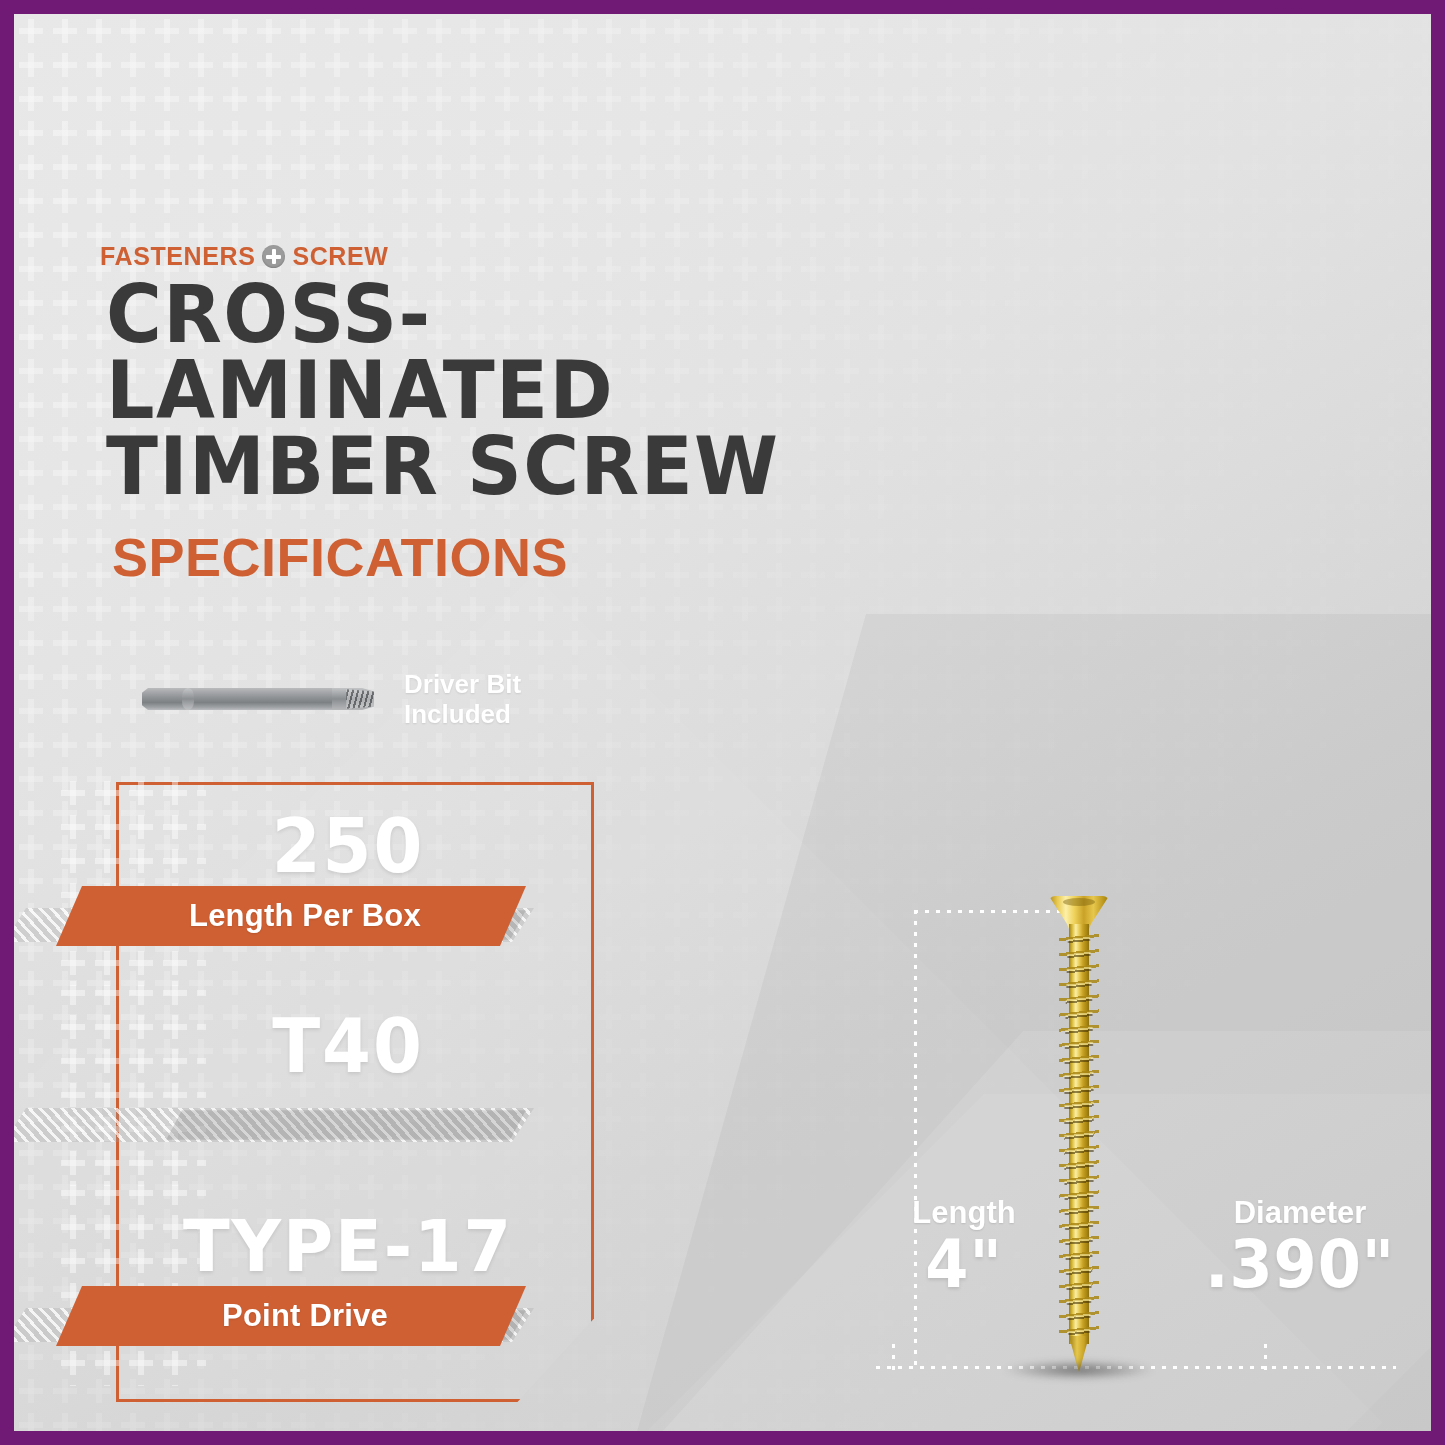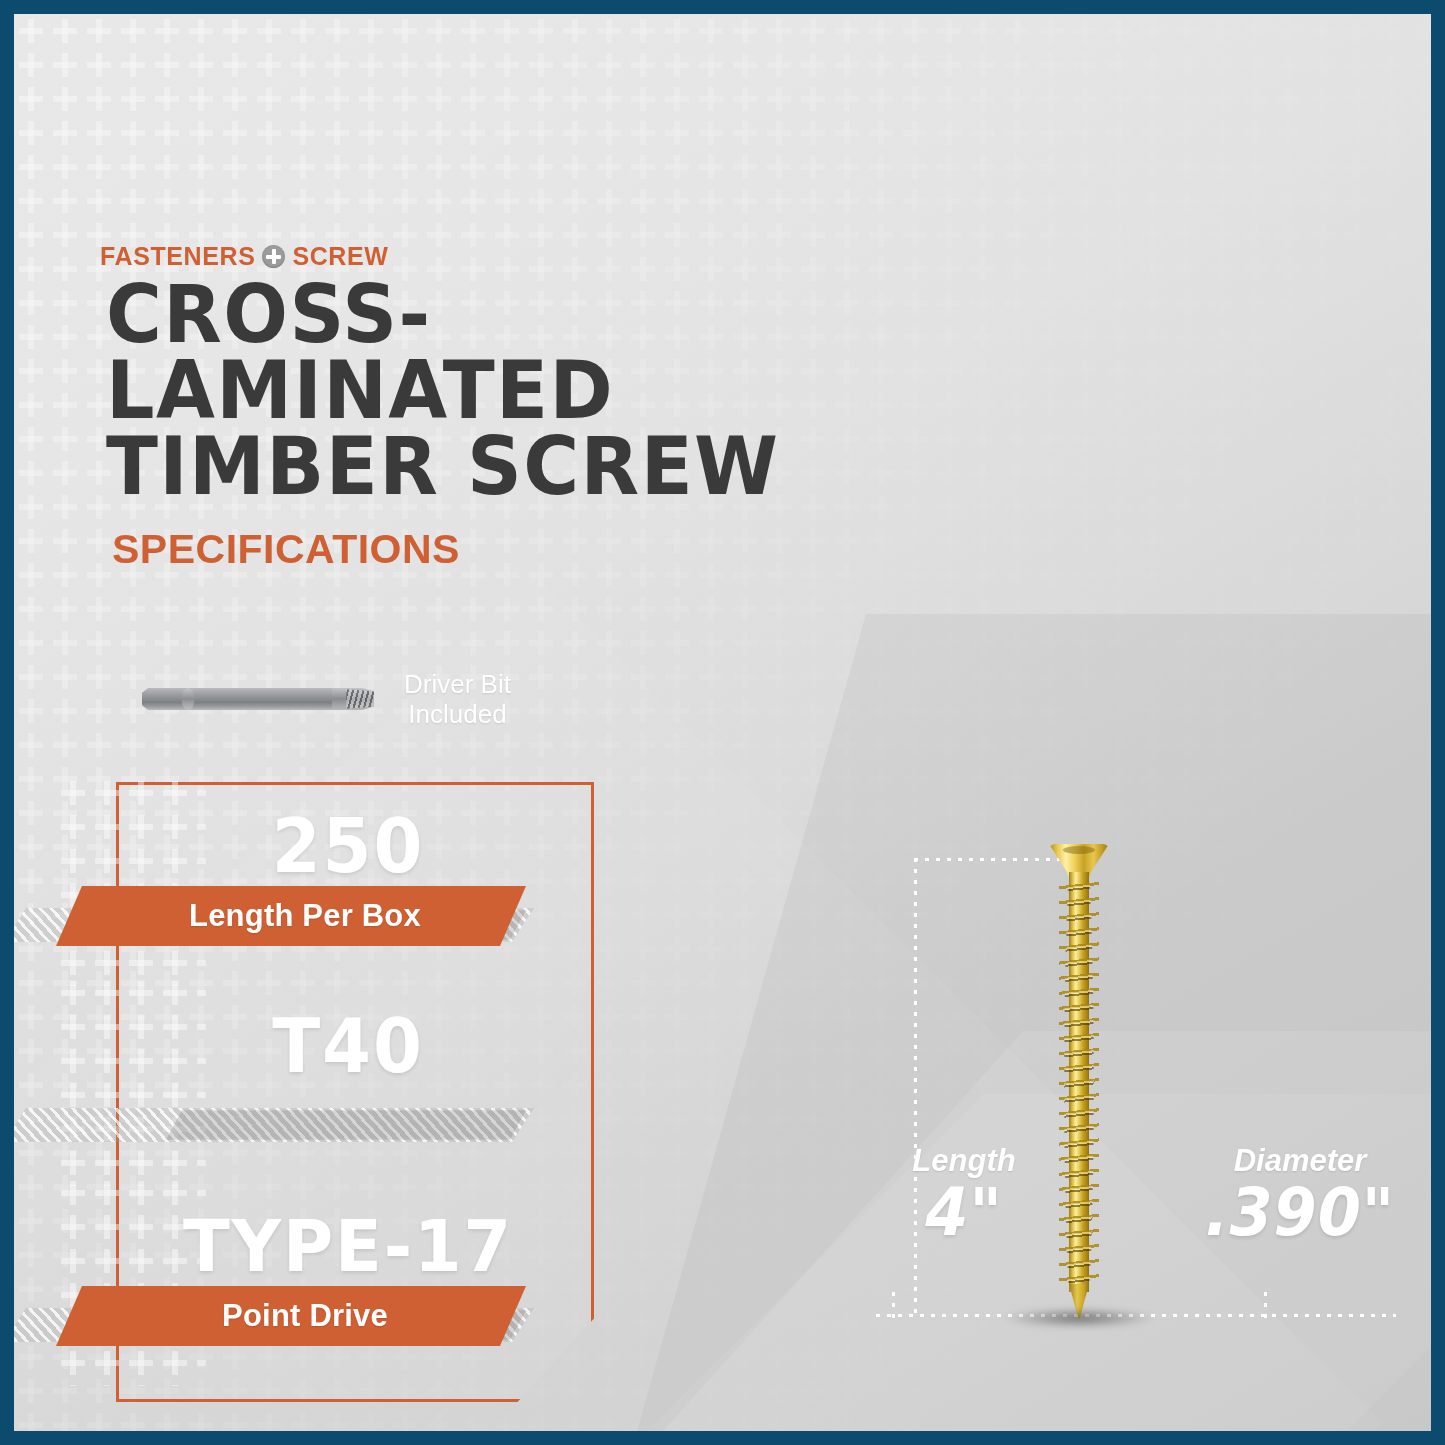--- a/index.html
+++ b/index.html
@@ -8,21 +8,21 @@
     width:1445px; height:1445px;
     background:#ffffff;
     font-family:"Liberation Sans", sans-serif;
     overflow:hidden;
   }
 
   
   #canvas{
     position:relative;
     width:1445px; height:1445px;
-    background:#0c4a6e;
+    background:#701a75;
   }
 
   
   .board{
     position:absolute;
     left:14px; top:14px;
     width:1417px; height:1417px;
     overflow:hidden;
     background:linear-gradient(150deg,#e8e8e8 0%,#e6e6e6 22%,#e2e2e2 38%,#dcdcdc 52%,#d4d4d4 68%,#cfcfcf 84%,#cacaca 100%);
   }
@@ -94,21 +94,21 @@
     line-height:.94;
     letter-spacing:1.5px;
     text-transform:uppercase;
     transform:scaleX(.94);
     transform-origin:left top;
     white-space:pre-line;
   }
   .subhead{
     position:absolute; left:98px; top:512px;
     color:#cf6033;
-    font-size:41px;
+    font-size:54px;
     font-weight:700;
     letter-spacing:.5px;
   }
 
   
   .bit-wrap{
     position:absolute; left:128px; top:662px;
     width:230px; height:44px;
   }
   .bit-body{
@@ -127,24 +127,23 @@
     background:linear-gradient(to bottom,#c2c4c6,#8a8d90 50%,#b6b8ba);
     clip-path:polygon(0 0,72% 0,100% 16%,100% 84%,72% 100%,0 100%);
   }
   .bit-tip::after{
     content:""; position:absolute; inset:0;
     background:repeating-linear-gradient(105deg, rgba(60,62,64,.55) 0 2px, rgba(255,255,255,.30) 2px 5px);
     clip-path:polygon(34% 6%,100% 16%,100% 84%,34% 94%);
   }
   .bit-label{
     position:absolute; left:390px; top:656px;
-    color:#ffffff; font-size:26px; font-weight:400; line-height:1.15;
+    color:#ffffff; font-size:26px; font-weight:700; line-height:1.15;
     white-space:pre-line;
     text-shadow:0 1px 2px rgba(0,0,0,.10);
-    text-align:center;
   }
 
   
   .spec-stack{ position:absolute; left:0; top:768px; width:580px; }
 
   .spec-card{ position:relative; height:200px; }
   .spec-card:nth-child(3){ height:220px;text-decoration:underline; }
 
   
   .spec-frame{
@@ -205,21 +204,21 @@
     clip-path:polygon(26px 0, 100% 0, calc(100% - 26px) 100%, 0 100%);
     display:flex; align-items:center; justify-content:center;
   }
   .spec-banner-label{
     color:#ffffff; font-size:31px; font-weight:700; letter-spacing:.2px;
     text-shadow:0 1px 2px rgba(0,0,0,.12);
     padding-left:28px;
   }
 
   
-  .screw-area{ position:absolute; left:840px; top:808px; width:560px; height:520px;font-style:italic; }
+  .screw-area{ position:absolute; left:840px; top:860px; width:560px; height:520px; }
 
   
   .dim-v{
     position:absolute; left:60px; top:36px;
     width:3px; height:458px;
     background-image:linear-gradient(to bottom,#fff 0 4px, transparent 4px 11px);
     background-size:3px 11px;
   }
   .dim-v-top{
     position:absolute; left:60px; top:36px;

